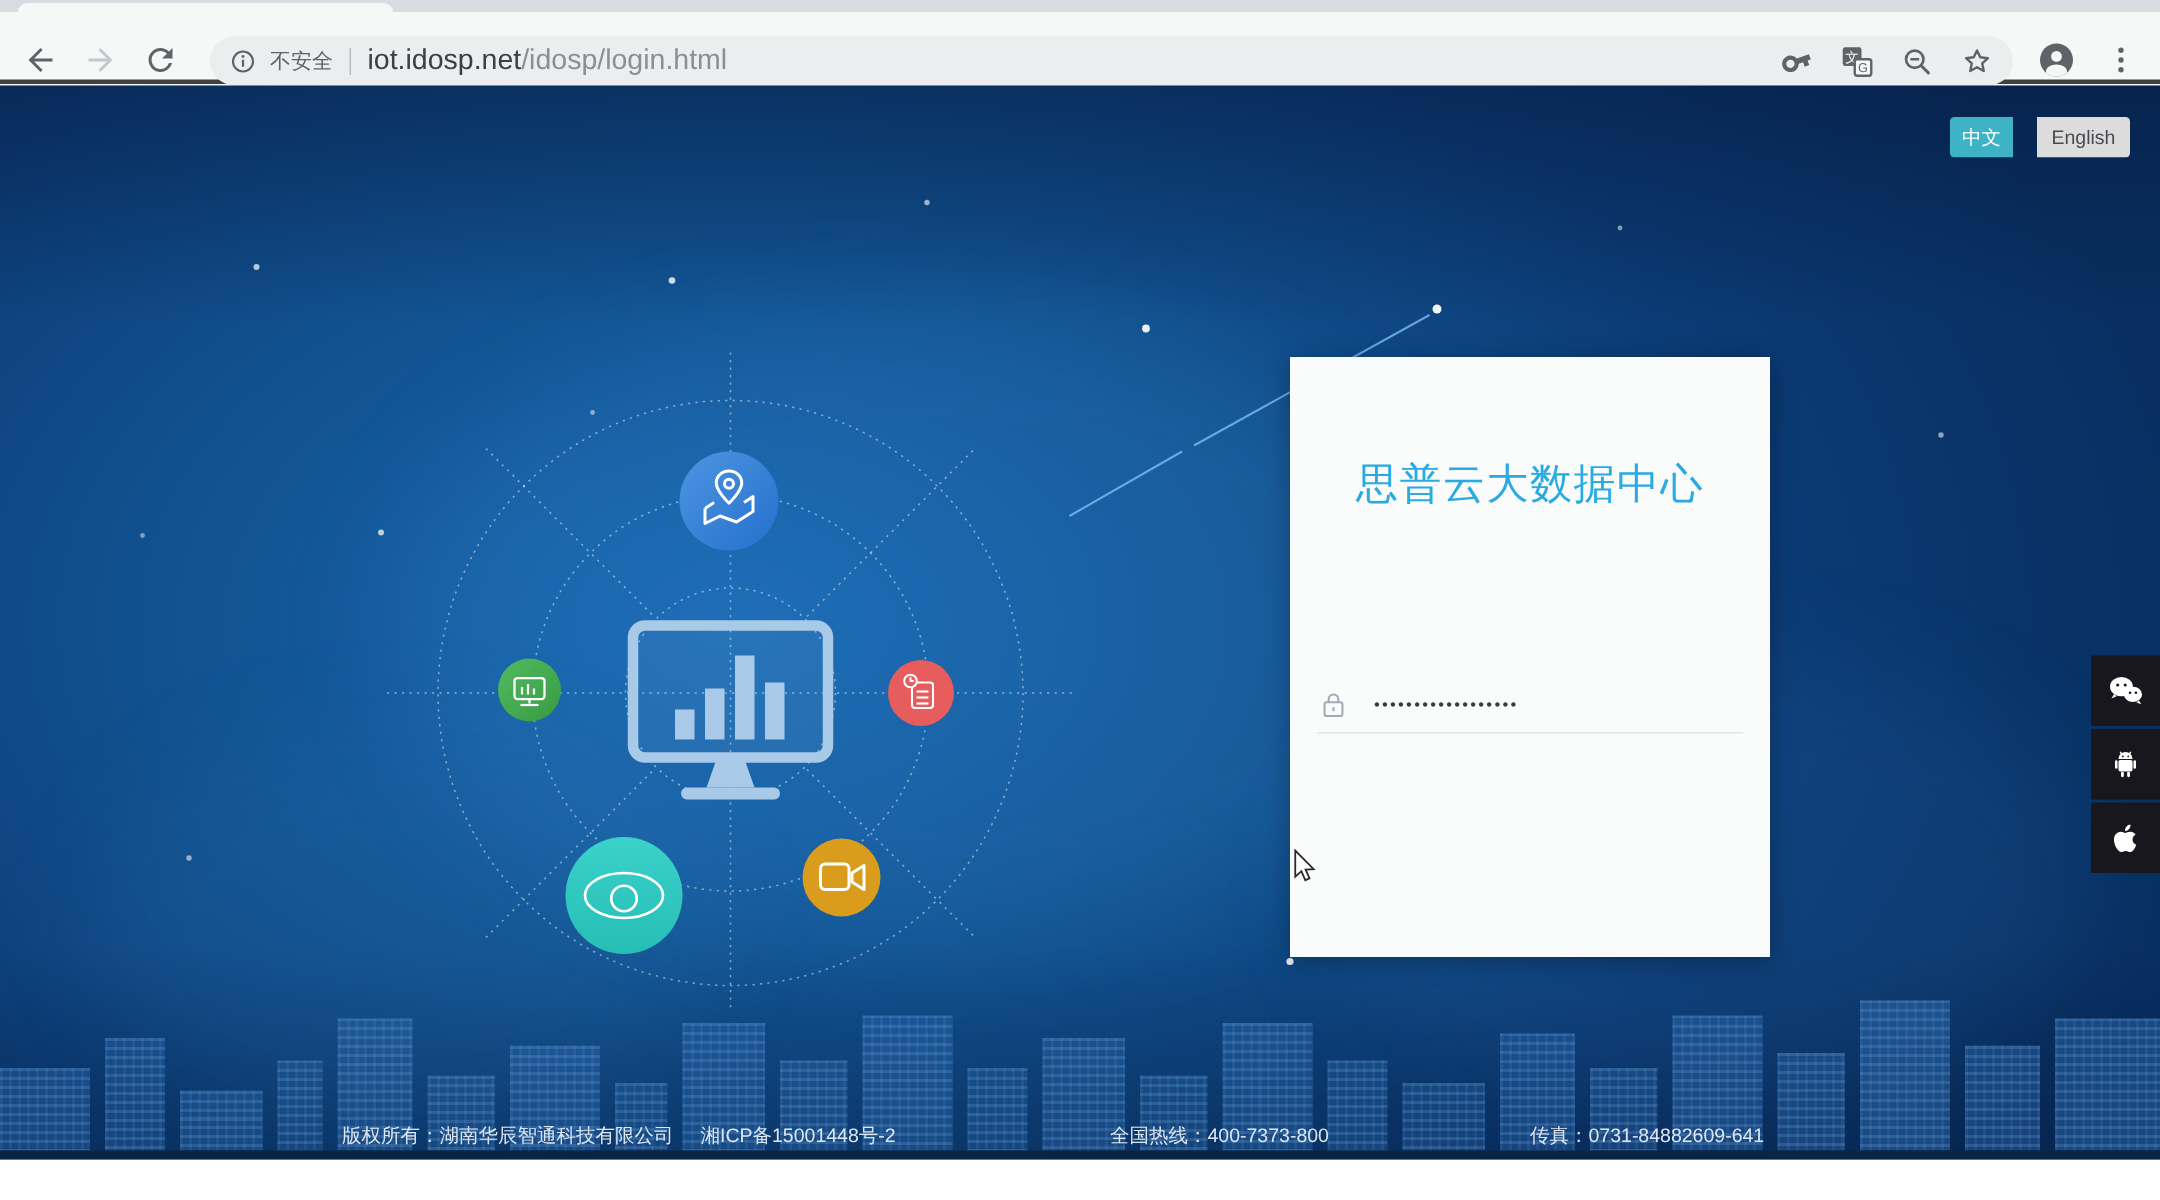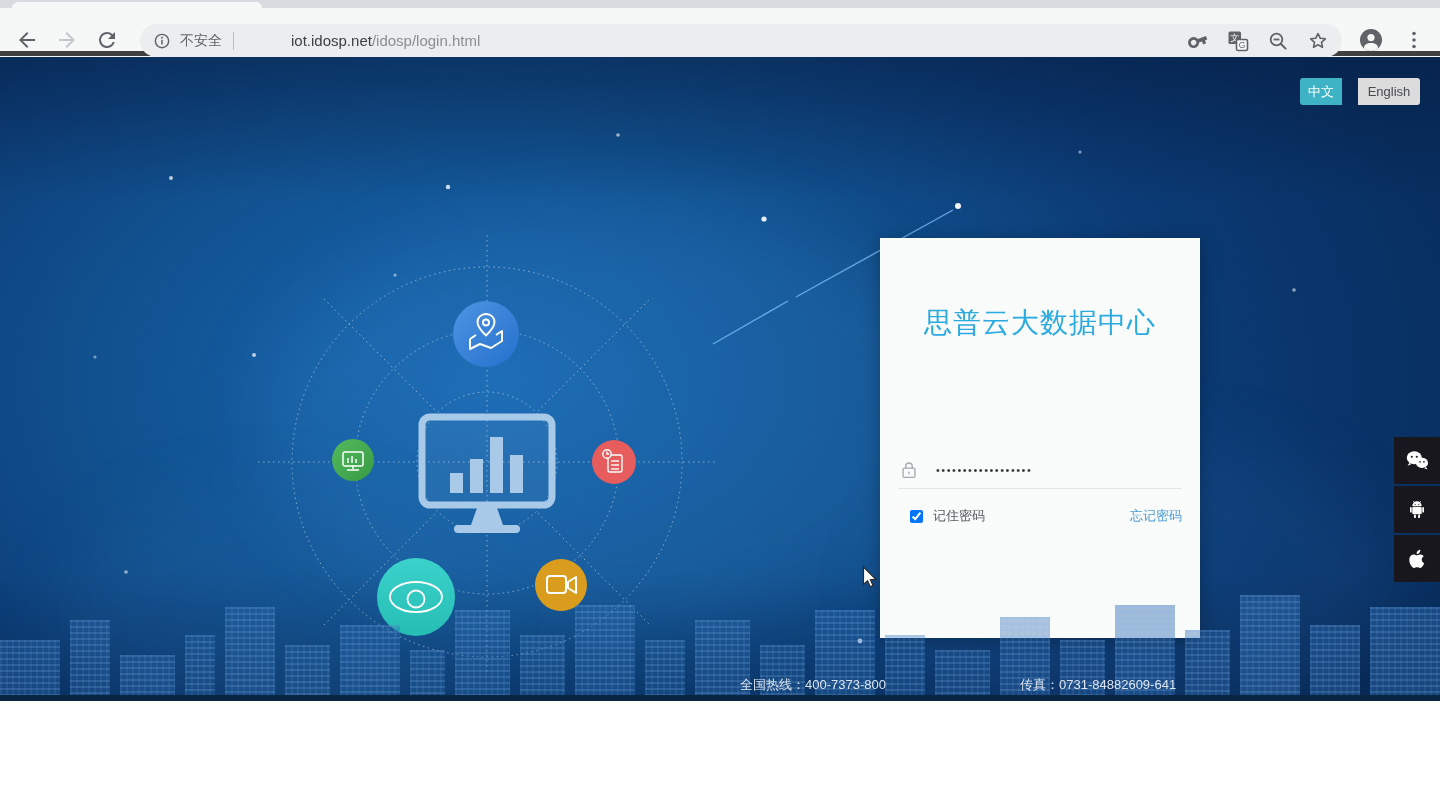--- a/index.html
+++ b/index.html
@@ -2,51 +2,51 @@
 <html><head>
 <meta charset="utf-8">
 <style>
   * { margin:0; padding:0; box-sizing:border-box; }
   html,body { width:1440px; height:800px; overflow:hidden; font-family:"Liberation Sans", sans-serif; }
 
   
   .browser { position:relative; width:1440px; height:57px; background:#f6f7f7; }
   .tabstrip { position:absolute; top:0; left:0; width:100%; height:8px; background:#d8dbdf; }
   .active-tab { position:absolute; top:2px; left:12px; width:250px; height:6px; background:#f6f7f7; border-radius:8px 8px 0 0; }
-  .toolbar { position:absolute; top:8px; left:0; width:100%; height:48px; background:#f6f7f7; border-bottom:5px solid #404040; }
+  .toolbar { position:absolute; top:8px; left:0; width:100%; height:48px; background:#f6f7f7; border-bottom:3px solid #404040; }
   .nav-btn { position:absolute; top:20px; width:24px; height:24px; cursor:pointer; }
   .omnibox { position:absolute; left:140px; top:16px; width:1202px; height:33px; background:#ebedee; border-radius:17px; display:flex; align-items:center; padding:0 12px; }
   .omni-sep { width:1px; height:18px; background:#b9bdc1; margin:0 11px; }
   .sec-label { font-size:14px; color:#5f6368; margin-left:8px; white-space:nowrap; }
-  .url { font-size:15px; white-space:nowrap;margin-left:46px; }
+  .url { font-size:19px; white-space:nowrap; }
   .url .host { color:#3b4043; }
   .url .path { color:#8b8f93; }
   .omni-right { margin-left:auto; display:flex; align-items:center; gap:16px; }
   .tb-icon { width:24px; height:24px; cursor:pointer; }
   .avatar-wrap { position:absolute; left:1359px; top:20px; width:24px; height:24px; cursor:pointer; }
   .menu-wrap { position:absolute; left:1402px; top:20px; width:24px; height:24px; cursor:pointer; }
 
   
-  .page { position:relative; width:1440px; height:644px; overflow:hidden;
+  .page { position:relative; width:1440px; height:716px; overflow:hidden;
     background: radial-gradient(ellipse 980px 640px at 34% 50%, #1868b2 0%, #11518f 40%, #0b3a74 72%, #082f60 100%); }
   .page::before { content:""; position:absolute; inset:0;
     background: linear-gradient(180deg, rgba(4,18,48,0.38) 0%, rgba(4,18,48,0) 22%, rgba(4,18,48,0) 80%, rgba(4,18,48,0.30) 100%); }
   .blob { position:absolute; border-radius:50%; filter:blur(34px); }
   .deco-svg { position:absolute; left:0; top:0; pointer-events:none; }
 
   
   .lang-toggle { position:absolute; top:21px; right:20px; display:flex; height:27px; border-radius:3px; overflow:hidden; font-size:13px; }
   .lang-zh { width:42px; background:#3eb3c6; color:#ffffff; display:flex; align-items:center; justify-content:center; cursor:pointer; }
   .lang-en { width:62px; background:#dcdcdd; color:#474b4f; display:flex; align-items:center; justify-content:center; cursor:pointer;margin-left:16px; }
 
   
   .diagram { position:absolute; left:230px; top:148px; width:514px; height:514px; }
 
   
-  .card { position:absolute; left:860px; top:181px; width:320px; height:400px; background:#fafbfb; box-shadow:0 3px 16px rgba(0,0,0,0.28);margin-left:20px; }
+  .card { position:absolute; left:860px; top:181px; width:320px; height:400px; background:#fafbfb; box-shadow:0 3px 16px rgba(0,0,0,0.28); }
   .login-title { position:absolute; top:66px; left:0; width:100%; text-align:center; font-size:28px; color:#29aae1; letter-spacing:1px; }
   .field-row { position:absolute; left:18px; right:18px; height:38px; border-bottom:1px solid #e3e5e6; display:flex; align-items:center; }
   .row-user { top:156px; }
   .row-pass { top:213px; }
   .field-icon { width:22px; height:24px; margin-right:16px; flex:0 0 auto; }
   .field-input { border:none; outline:none; background:transparent; flex:1; font-size:14px; color:#4a4a4a; font-family:"Liberation Sans", sans-serif; }
   .pass-input { font-size:11px; letter-spacing:1.5px; color:#3a3a3a; }
   .row-opts { position:absolute; top:265px; left:18px; right:18px; height:26px; display:flex; align-items:center; }
   .remember-box { width:13px; height:13px; margin:0 10px 0 12px; cursor:pointer; }
   .remember-label { font-size:13px; color:#555a5e; }
@@ -268,25 +268,20 @@
 
     <div class="field-row row-pass">
       <svg class="field-icon" viewBox="0 0 24 24">
         <rect x="5.5" y="10" width="13" height="10" rx="1.5" fill="none" stroke="#a5abb0" stroke-width="1.5"></rect>
         <path d="M8.5 10V7.8a3.5 3.5 0 0 1 7 0V10" fill="none" stroke="#a5abb0" stroke-width="1.5"></path>
         <line x1="12" y1="13.5" x2="12" y2="16.5" stroke="#a5abb0" stroke-width="1.5"></line>
       </svg>
       <input class="field-input pass-input" type="text" value="••••••••••••••••••" style="">
     </div>
 
-    <div class="row-opts">
-      <input class="remember-box" type="checkbox" checked="checked" style="">
-      <span class="remember-label">记住密码</span>
-      <a class="forgot-link">忘记密码</a>
-    </div>
 
   </div>
 
   <div class="social-rail">
     <div class="social-btn">
       <svg width="26" height="26" viewBox="0 0 24 24">
         <ellipse cx="9.5" cy="9" rx="7" ry="5.9" fill="#ffffff"></ellipse>
         <path d="M5 13.5 l-1.7 2.8 3.3-1.4z" fill="#ffffff"></path>
         <circle cx="7.2" cy="8" r="0.95" fill="#17171d"></circle>
         <circle cx="11.8" cy="8" r="0.95" fill="#17171d"></circle>
@@ -345,19 +340,20 @@
     <div style="left:1000px;width:50px;height:78px;background-color:rgba(46,108,176,0.38)"></div>
     <div style="left:1060px;width:45px;height:55px;background-color:rgba(46,108,176,0.34)"></div>
     <div style="left:1115px;width:60px;height:90px;background-color:rgba(46,108,176,0.44)"></div>
     <div style="left:1185px;width:45px;height:65px;background-color:rgba(46,108,176,0.40)"></div>
     <div style="left:1240px;width:60px;height:100px;background-color:rgba(46,108,176,0.50)"></div>
     <div style="left:1310px;width:50px;height:70px;background-color:rgba(46,108,176,0.42)"></div>
     <div style="left:1370px;width:70px;height:88px;background-color:rgba(46,108,176,0.46)"></div>
   </div>
   <div class="bottom-strip"></div>
 
+  <span class="footer-text ft-left"><span>版权所有：湖南华辰智通科技有限公司</span><span class="icp-gap"></span><span>湘ICP备15001448号-2</span></span>
   <span class="footer-text ft-mid">全国热线：400-7373-800</span>
   <span class="footer-text ft-right">传真：0731-84882609-641</span>
 
   <svg class="cursor" width="16" height="24" viewBox="0 0 16 24">
     <path d="M1.5 1 L1.5 18.5 L5.6 14.8 L8.2 20.8 L11 19.6 L8.4 13.7 L13.8 13.4 Z" fill="#ffffff" stroke="#2a2a2a" stroke-width="1.2"></path>
   </svg>
 </div>
 
 </body></html>

